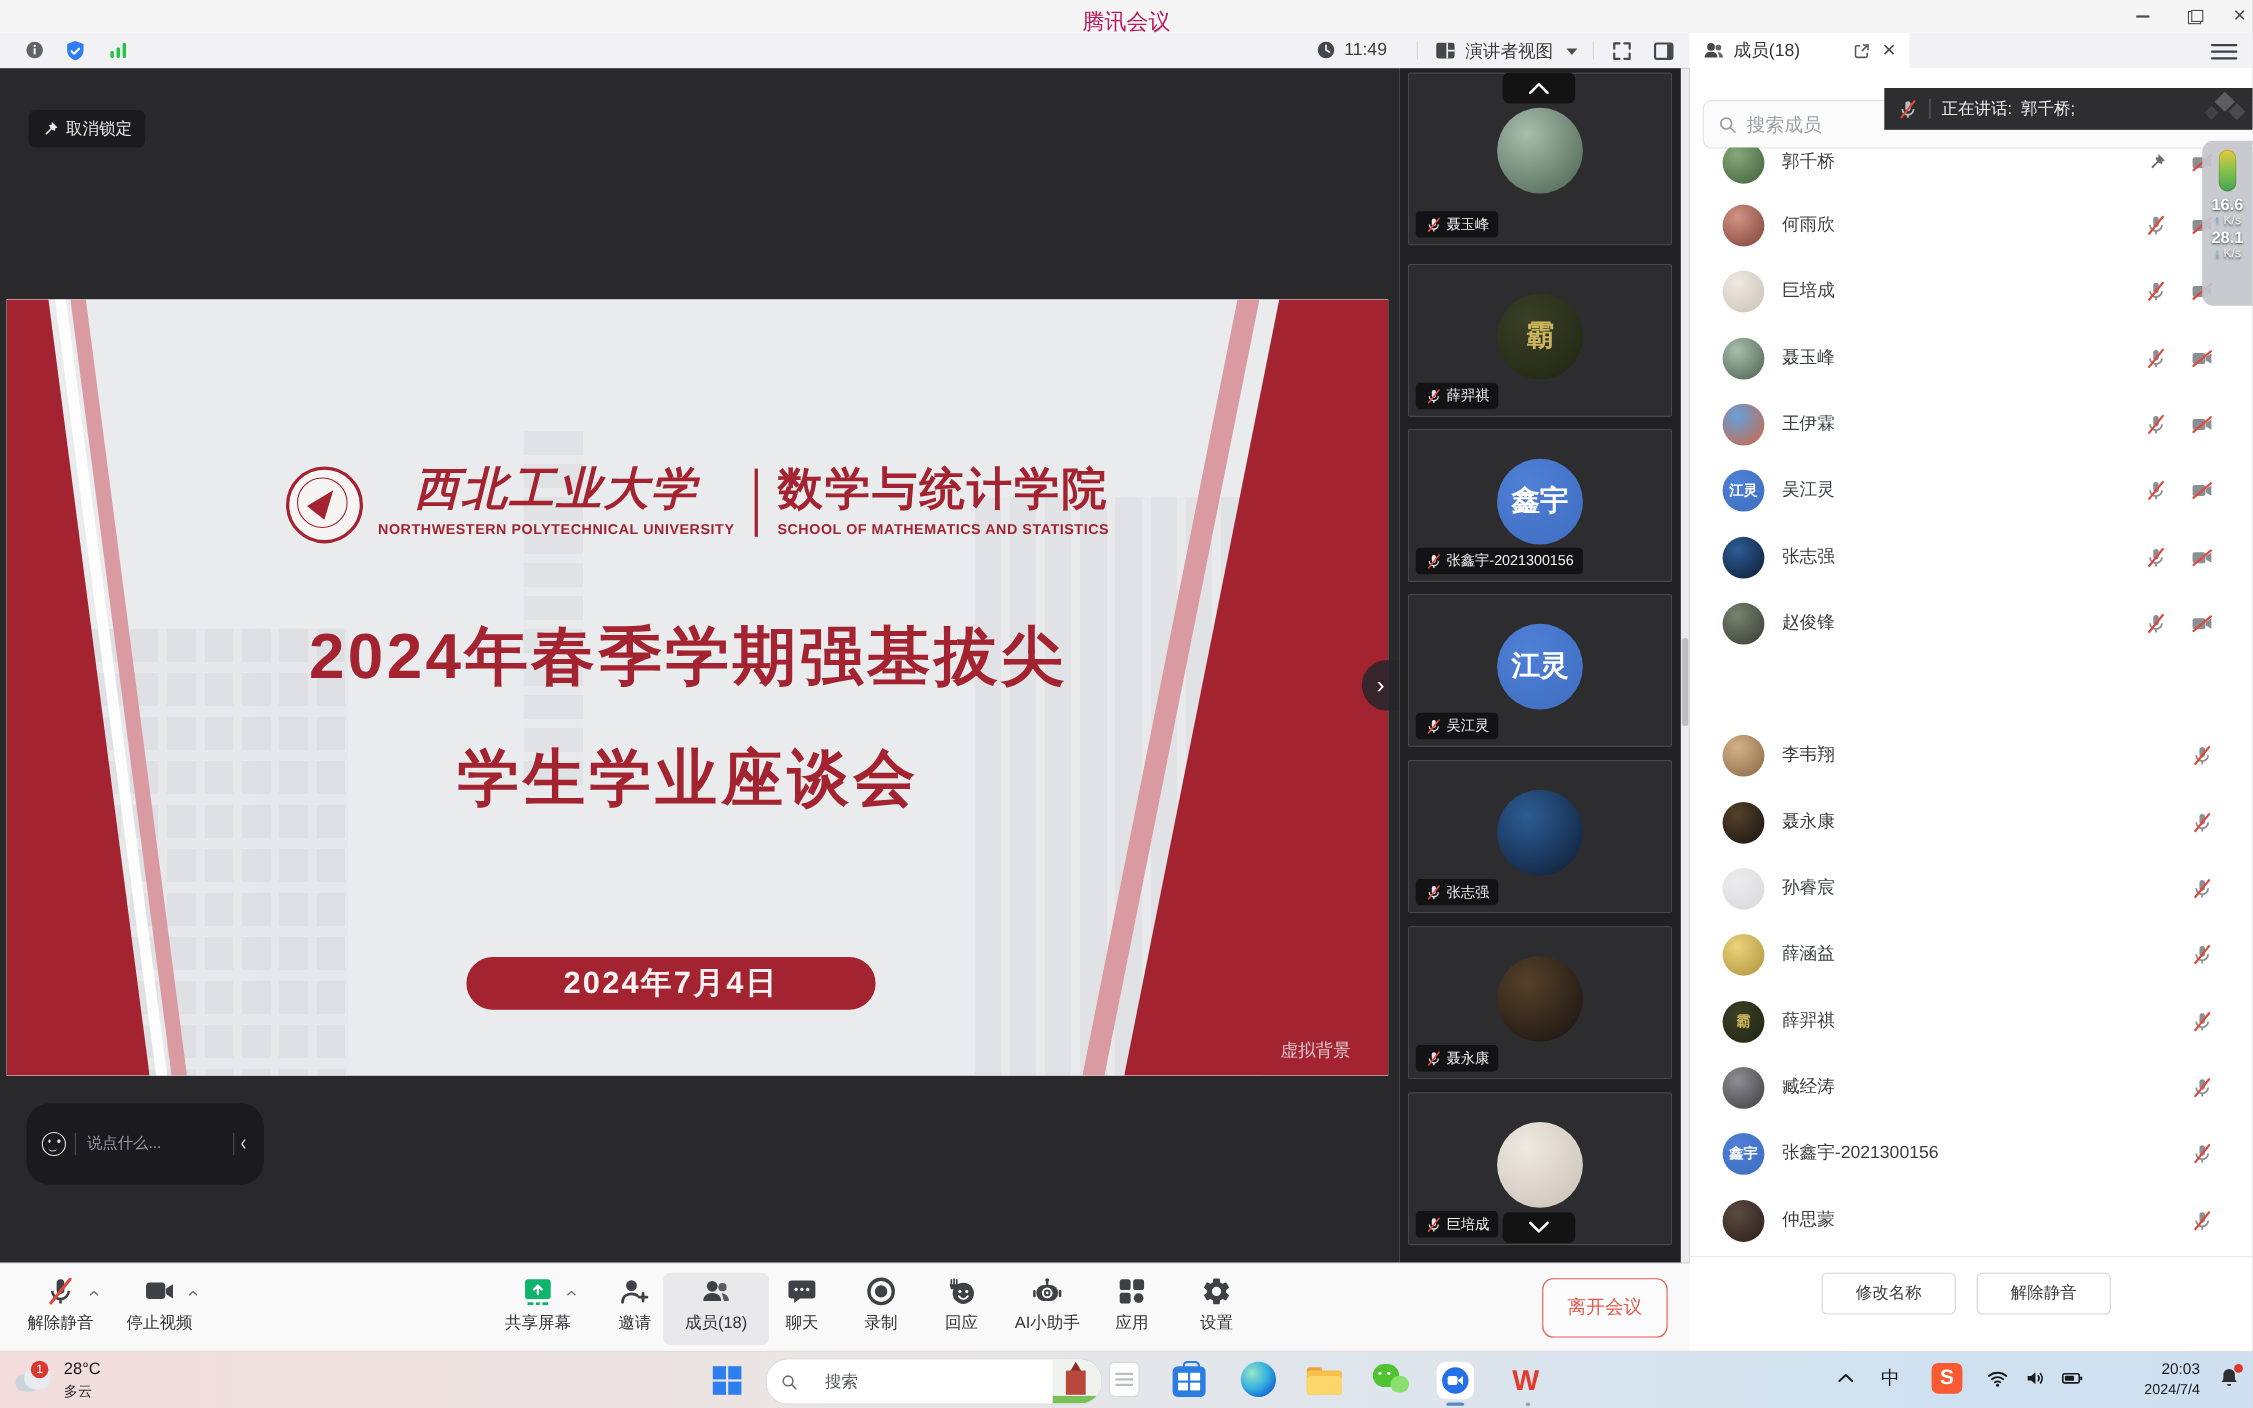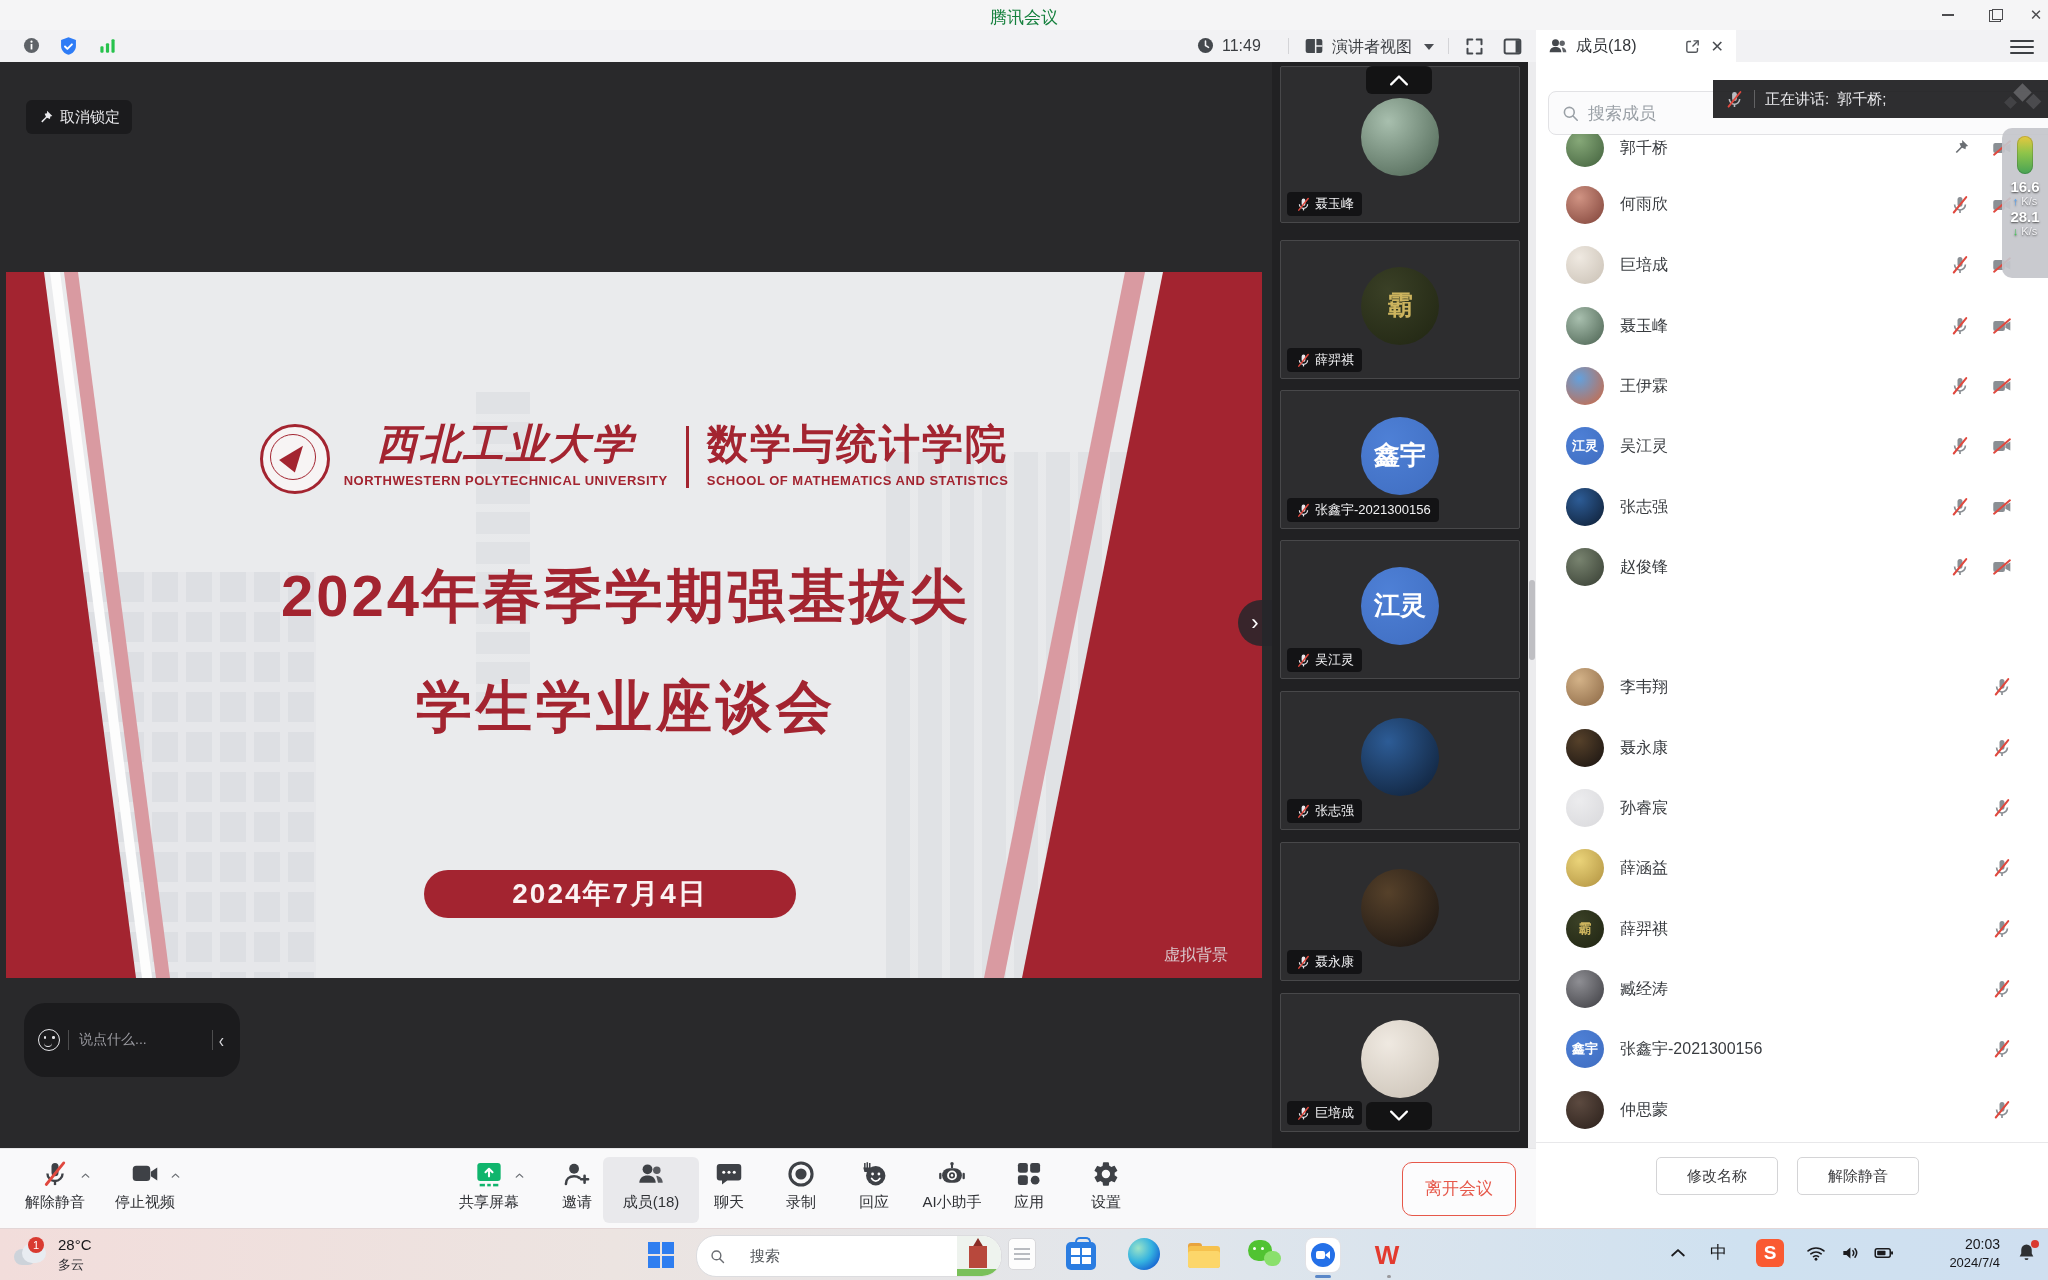--- a/index.html
+++ b/index.html
@@ -3,21 +3,21 @@
 <meta charset="utf-8">
 <style>
   html,body{margin:0;padding:0;background:#888;}
   #app{position:relative;width:2048px;height:1280px;background:#fff;overflow:hidden;
        font-family:"Liberation Sans","DejaVu Sans",sans-serif;-webkit-font-smoothing:antialiased;}
   .abs{position:absolute;}
   svg{display:block;}
 
   
   #titlebar{left:0;top:0;width:2048px;height:30px;background:#f5f5f6;border-bottom:1px solid #e6e6e8;}
-  #win-title{left:0;right:0;top:6px;text-align:center;font-size:17px;color:#15803d;}
+  #win-title{left:0;right:0;top:6px;text-align:center;font-size:20px;color:#be185d;}
   .winctl{top:0;width:40px;height:29px;display:flex;align-items:center;justify-content:center;cursor:default;}
   #btn-min{left:1928px;}#btn-max{left:1976px;}#btn-close{left:2024px;width:24px;}
   .minline{width:12px;height:2px;background:#4c4c4f;}
   .maxbox{width:10px;height:10px;border:1.5px solid #4c4c4f;background:#f5f5f6;}
   .maxbox2{width:9px;height:9px;border:1.5px solid #4c4c4f;margin:-13px 0 0 3px;background:#f5f5f6;}
   .xmark{font-size:15px;color:#4c4c4f;line-height:1;}
 
   
   #topbar{left:0;top:30px;width:2048px;height:32px;background:#f2f2f4;}
   .tb-ic{top:36px;}

